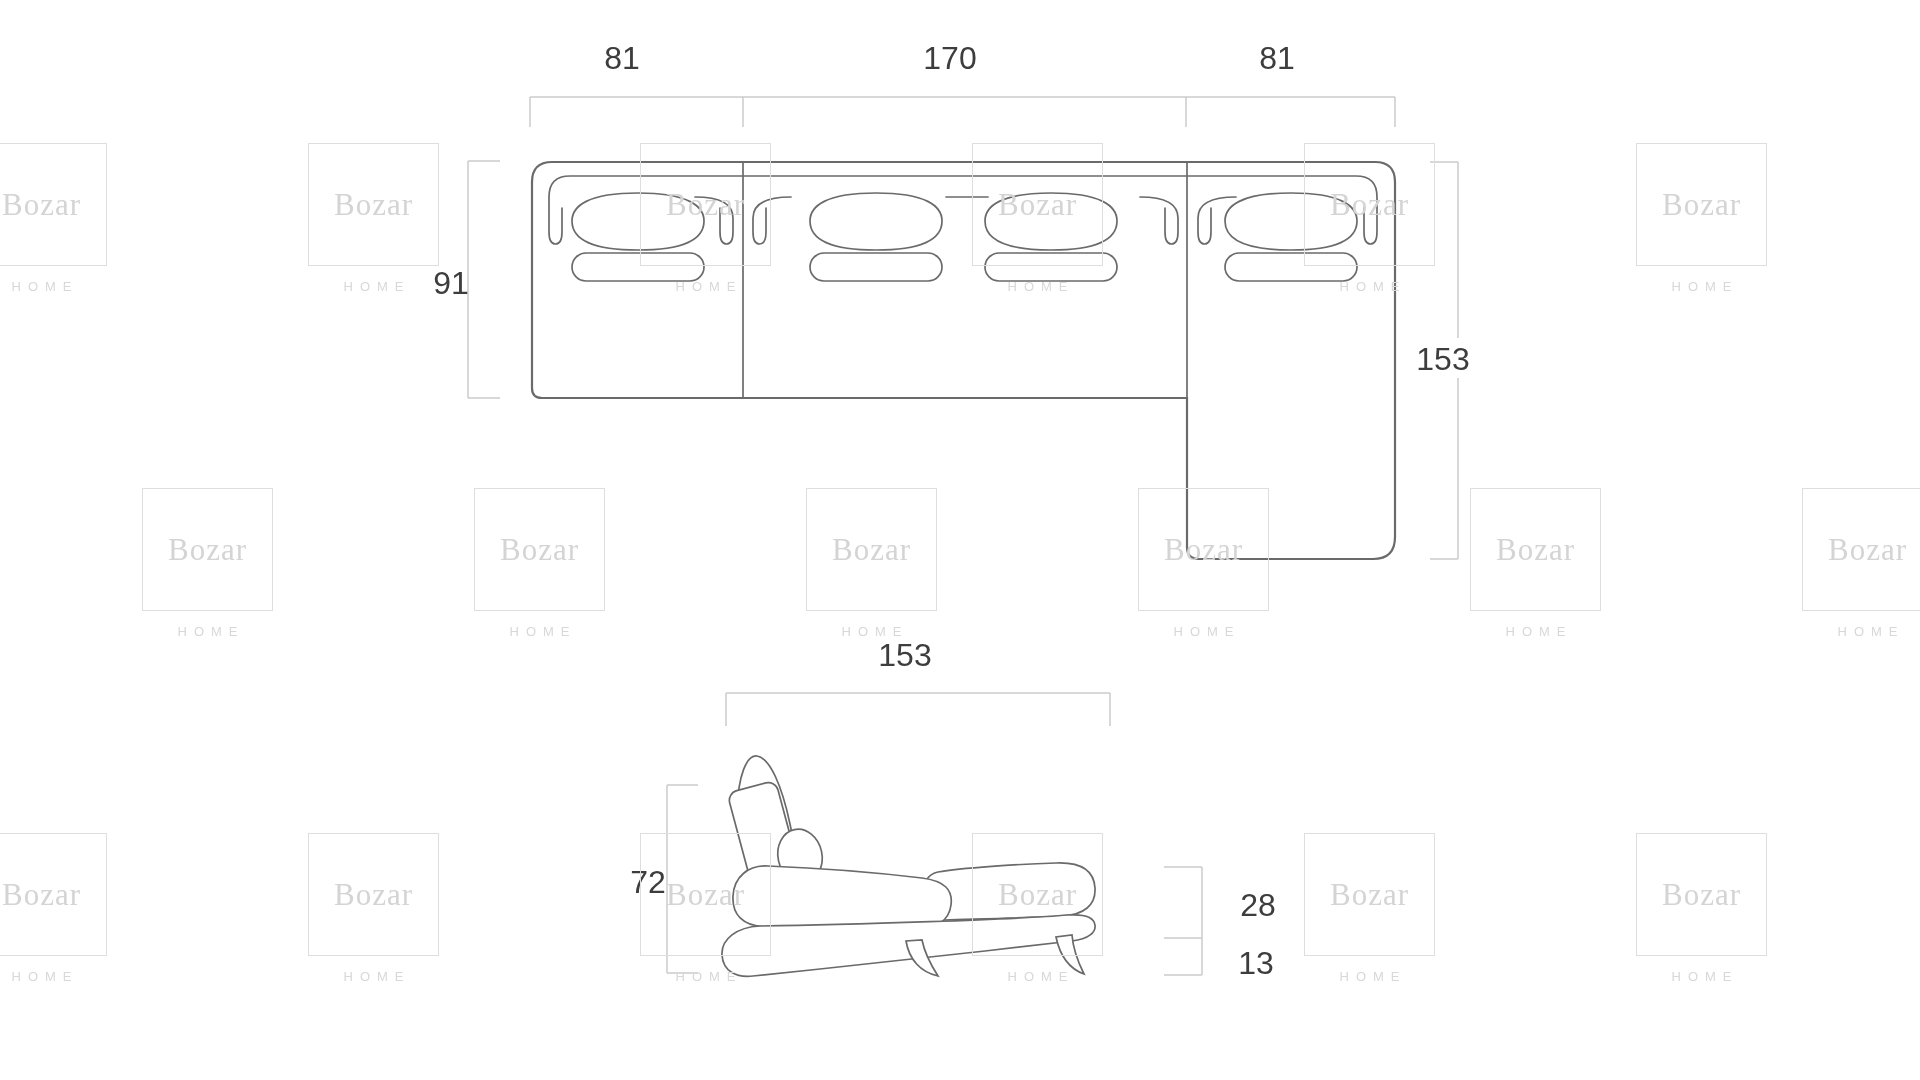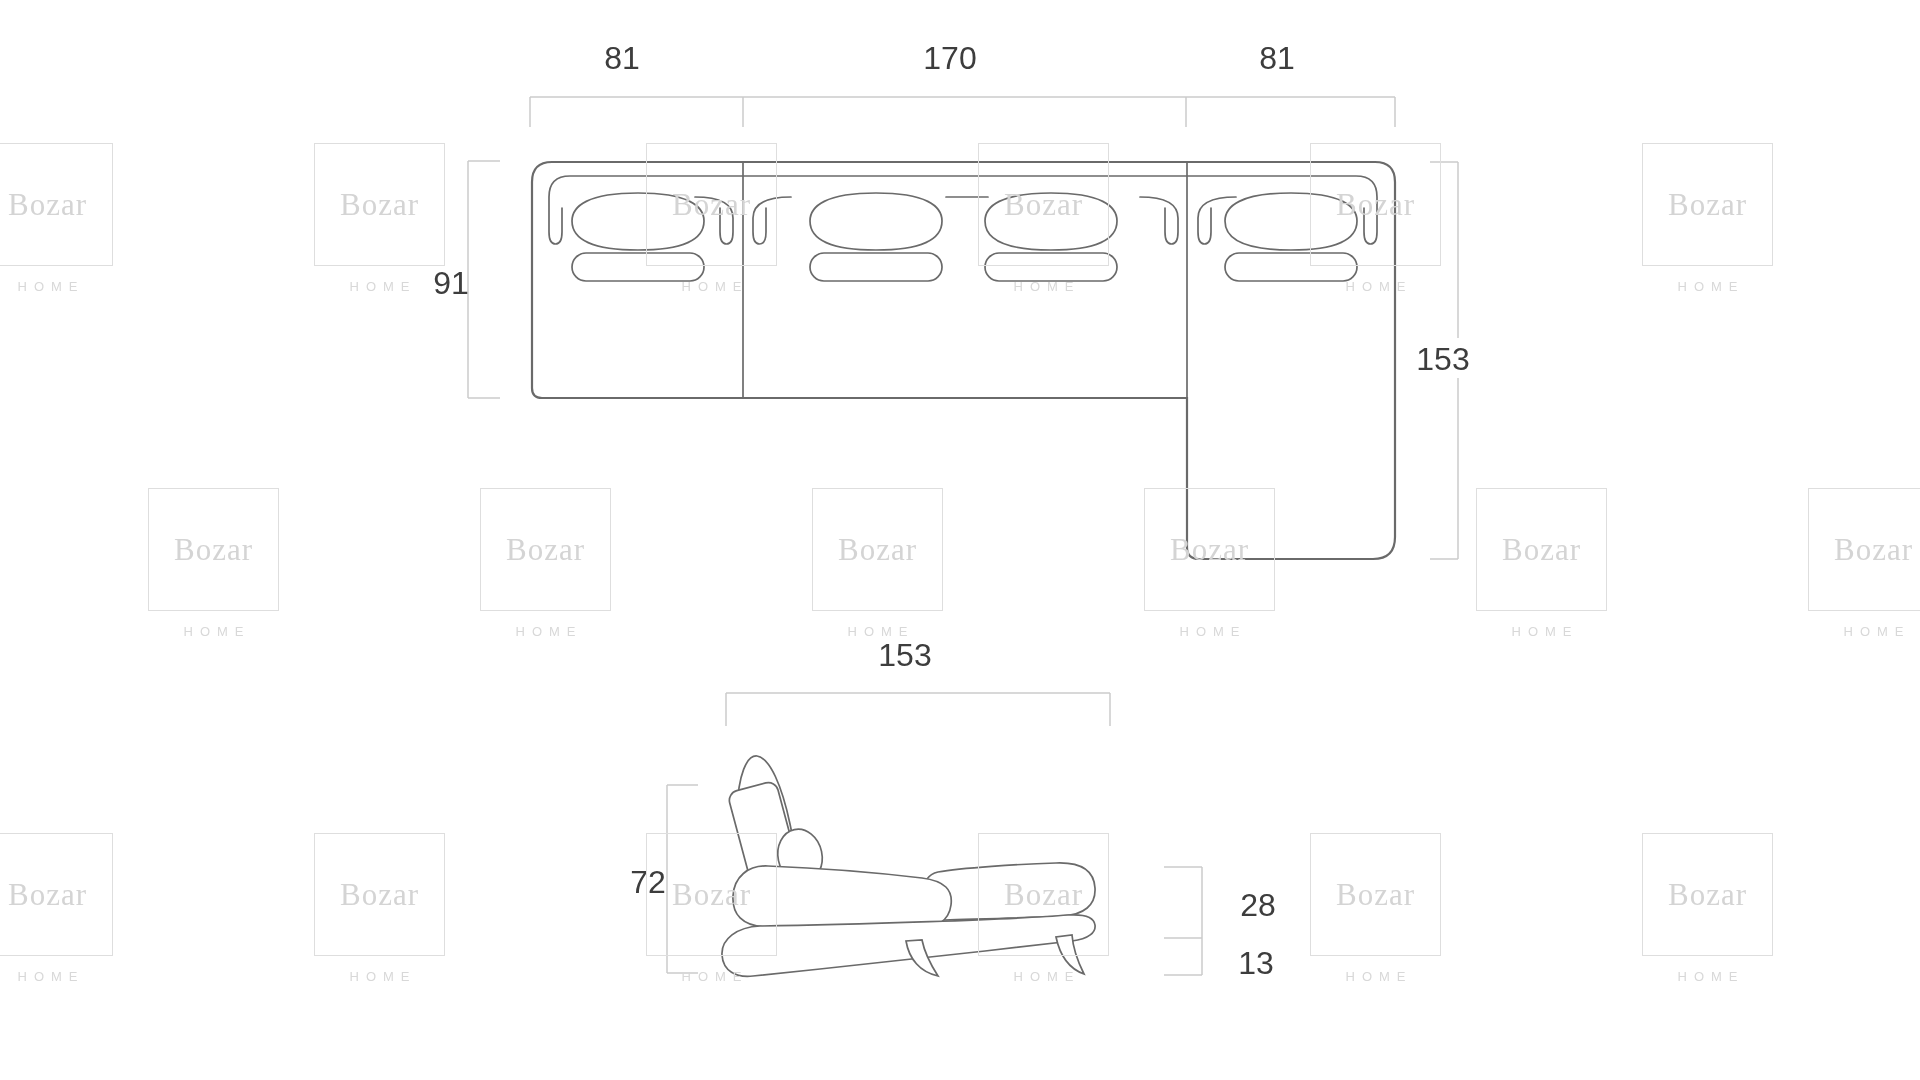--- a/index.html
+++ b/index.html
@@ -3,21 +3,21 @@
 <meta charset="utf-8">
 <style>
   html,body{margin:0;padding:0;}
   body{
     width:1920px;height:1080px;overflow:hidden;position:relative;
     background:#ffffff;
     font-family:"Liberation Sans", sans-serif;
   }
   #stage{position:absolute;left:0;top:0;width:1920px;height:1080px;}
   
-  #wm-layer{position:absolute;left:8px;top:0;width:1784px;height:1080px;z-index:3;pointer-events:none;}
+  #wm-layer{position:absolute;left:2px;top:0;width:1784px;height:1080px;z-index:3;pointer-events:none;}
   .wm{position:absolute;width:131px;}
   .wm-box{
     width:131px;height:123px;box-sizing:border-box;
     border:1.5px solid var(--wm-border,#dedede);
     display:flex;align-items:center;justify-content:center;
     font-family:"Liberation Serif", serif;
     font-size:31px;font-weight:400;color:var(--wm-brand,#d4d4d4);
     letter-spacing:1px;
   }
   .wm-sub{

